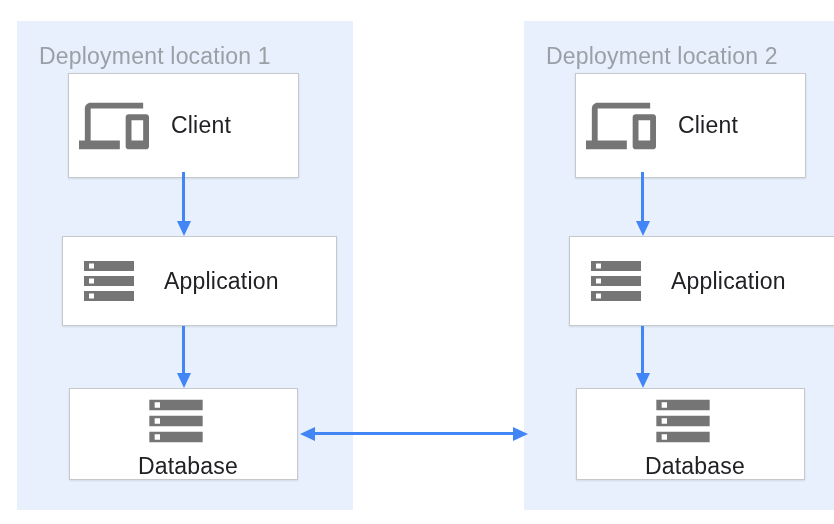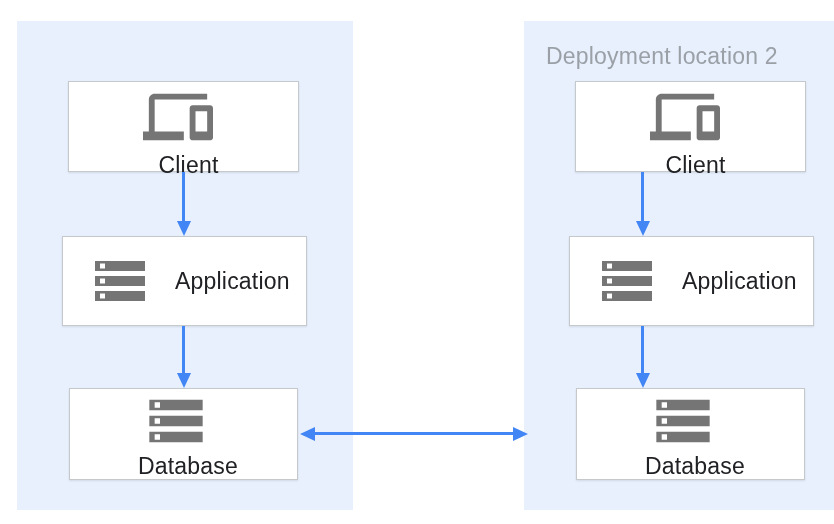--- a/index.html
+++ b/index.html
@@ -22,22 +22,22 @@
     font-size: 23px; font-weight: 400; color: #9aa0a6;
     letter-spacing: 0.2px; white-space: nowrap;
   }
 
   .node {
     position: absolute; background: #ffffff;
     border: 1px solid #c6c9cc;
     box-shadow: 0 1px 2px rgba(0,0,0,0.10);
     display: flex; align-items: center;
   }
-  .node-client      { left: 51px; top: 60px;  width: 231px; height: 91px; padding-left: 10px; flex-direction: column; }
-  .node-application { left: 45px; top: 215px; width: 245px; height: 90px; padding-left: 27px; }
+  .node-client      { left: 51px; top: 52px;  width: 231px; height: 105px; padding-left: 10px; }
+  .node-application { left: 45px; top: 215px; width: 275px; height: 90px; padding-left: 16px; }
   .node-database    { left: 52px; top: 367px; width: 229px; height: 92px; padding-left: 9px; flex-direction: column;  }
 
   .icon { display: flex; align-items: center; justify-content: center; flex: 0 0 auto; }
   .node-client .icon      { margin-right: 22px; }
   .node-application .icon { margin-right: 25px; }
   .node-database .icon    { margin-right: 25px; }
   .icon svg { display: block; }
 
   .node-label {
     font-size: 23px; color: #202124; white-space: nowrap; letter-spacing: 0.2px;
@@ -73,20 +73,21 @@
   .vx-left  { left: 176.5px; }
   .vx-right { left: 635.5px; }
   .h-db { left: 300px; top: 426.5px; width: 228px; }
 </style>
 </head>
 <body>
 
 <div class="canvas">
 
   <section class="panel panel-1">
+    <h2 class="panel-title">Deployment location 1</h2>
 
     <div class="node node-client">
       <span class="icon">
         <svg width="70" height="70" viewBox="0 0 24 24" aria-hidden="true">
           <path fill="#757575" d="M4 6h18V4H4c-1.1 0-2 .9-2 2v11H0v3h14v-3H4V6zm19 2h-6c-.55 0-1 .45-1 1v10c0 .55.45 1 1 1h6c.55 0 1-.45 1-1V9c0-.55-.45-1-1-1zm-1 9h-4v-7h4v7z"></path>
         </svg>
       </span>
       <span class="node-label">Client</span>
     </div>
 

